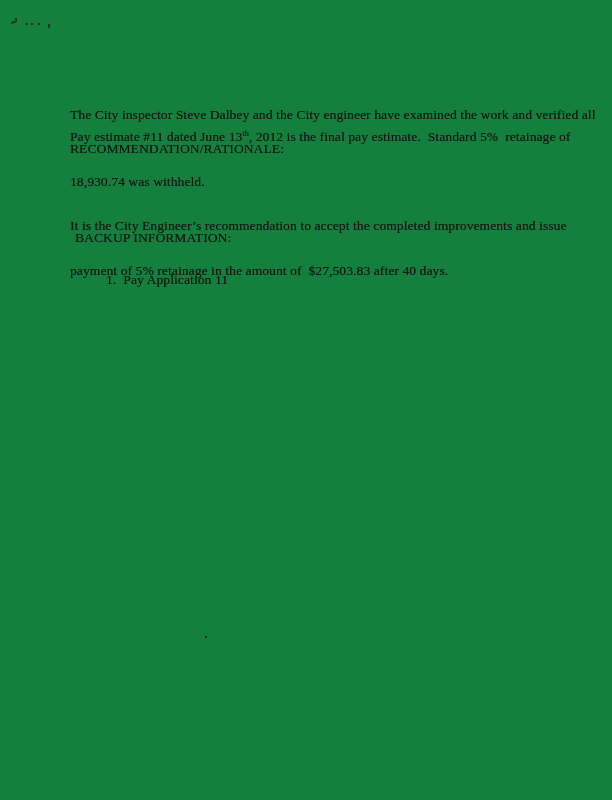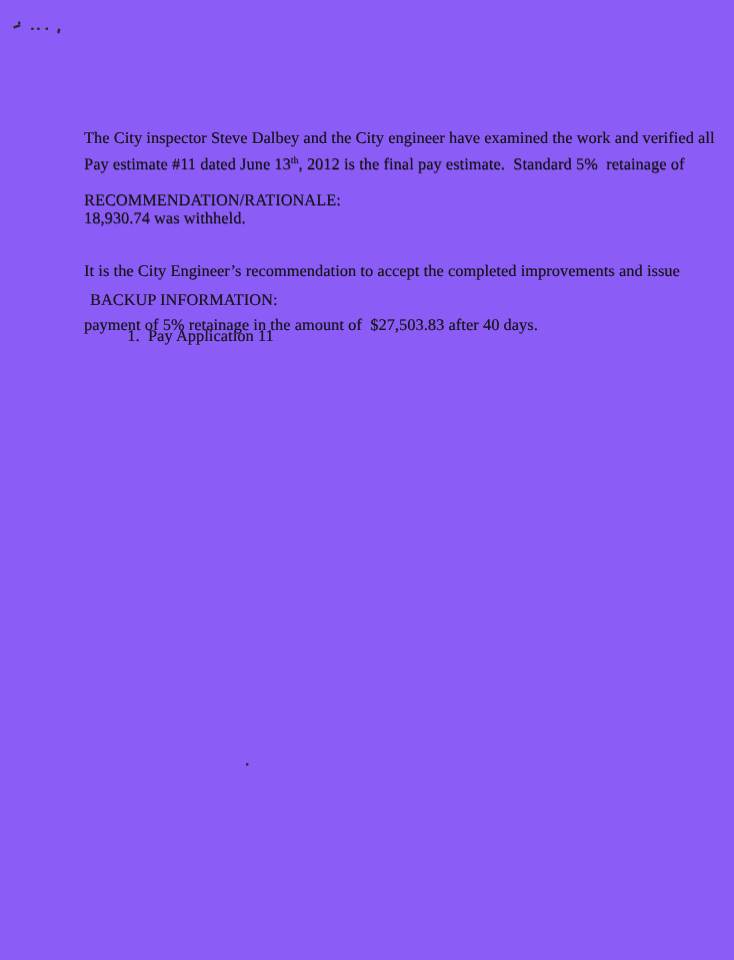--- a/index.html
+++ b/index.html
@@ -4,21 +4,21 @@
 <style>
   html, body {
     margin: 0;
     padding: 0;
     background: #ffffff;
   }
   .page {
     position: relative;
     width: 612px;
     height: 800px;
-    background: #8b5cf6;
+    background: #15803d;
     overflow: hidden;
     font-family: "Liberation Serif", serif;
     color: #161616;
   }
   .txt {
     position: absolute;
     font-size: 13.5px;
     line-height: 15px;
     white-space: pre;
     letter-spacing: 0.1px;
@@ -67,28 +67,28 @@
 
   <div class="txt" style="left:70px; top:77px;">
     <span class="line">The City inspector Steve Dalbey and the City engineer have examined the work and verified all</span>
   </div>
 
   <div class="txt" style="left:70px; top:99px;">
     <span class="line"><span>Pay estimate #11 dated June 13</span><sup class="ord">th</sup><span>, 2012 is the final pay estimate.  Standard 5%  retainage of</span></span>
     <span class="line">18,930.74 was withheld.</span>
   </div>
 
-  <div class="txt" style="left:70px; top:159px;">RECOMMENDATION/RATIONALE:</div>
+  <div class="txt" style="left:70px; top:141px;">RECOMMENDATION/RATIONALE:</div>
 
   <div class="txt" style="left:70px; top:188px;">
     <span class="line">It is the City Engineer’s recommendation to accept the completed improvements and issue</span>
     <span class="line">payment of 5% retainage in the amount of  $27,503.83 after 40 days.</span>
   </div>
 
-  <div class="txt" style="left:75px; top:242px;">BACKUP INFORMATION:</div>
+  <div class="txt" style="left:75px; top:230px;">BACKUP INFORMATION:</div>
 
   <div class="txt list-line" style="left:106px; top:272px;">
     <span class="list-marker">1.</span>
     <span>Pay Application 11</span>
   </div>
 
   <span class="speck dot2" style="left:205px; top:636px;"></span>
 
 </div>
 

